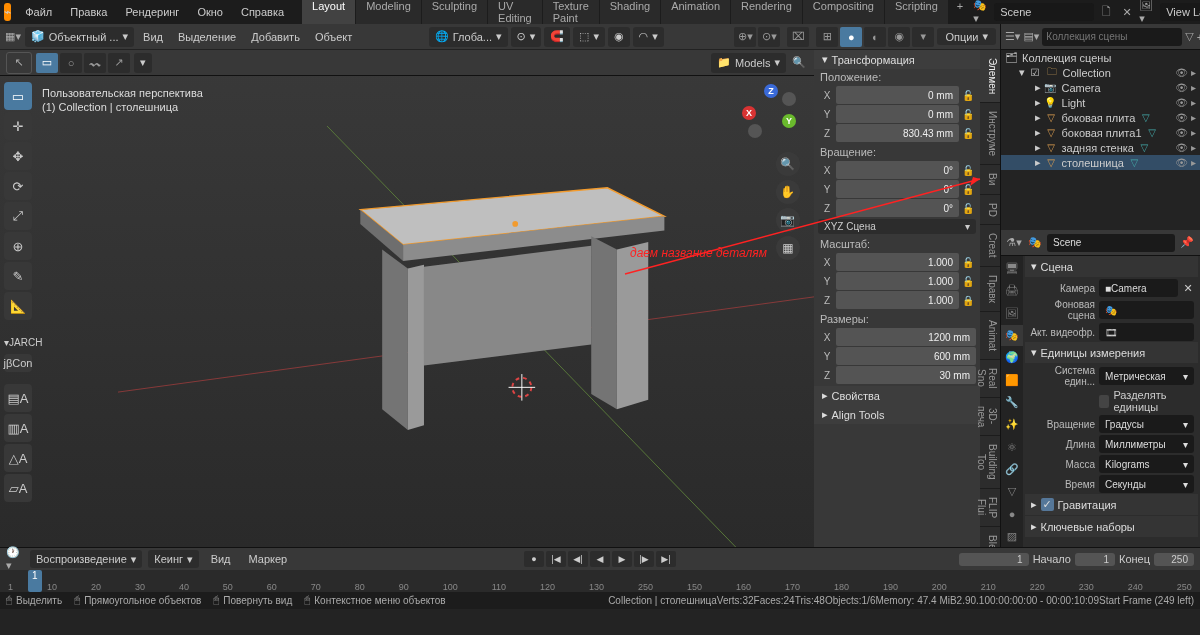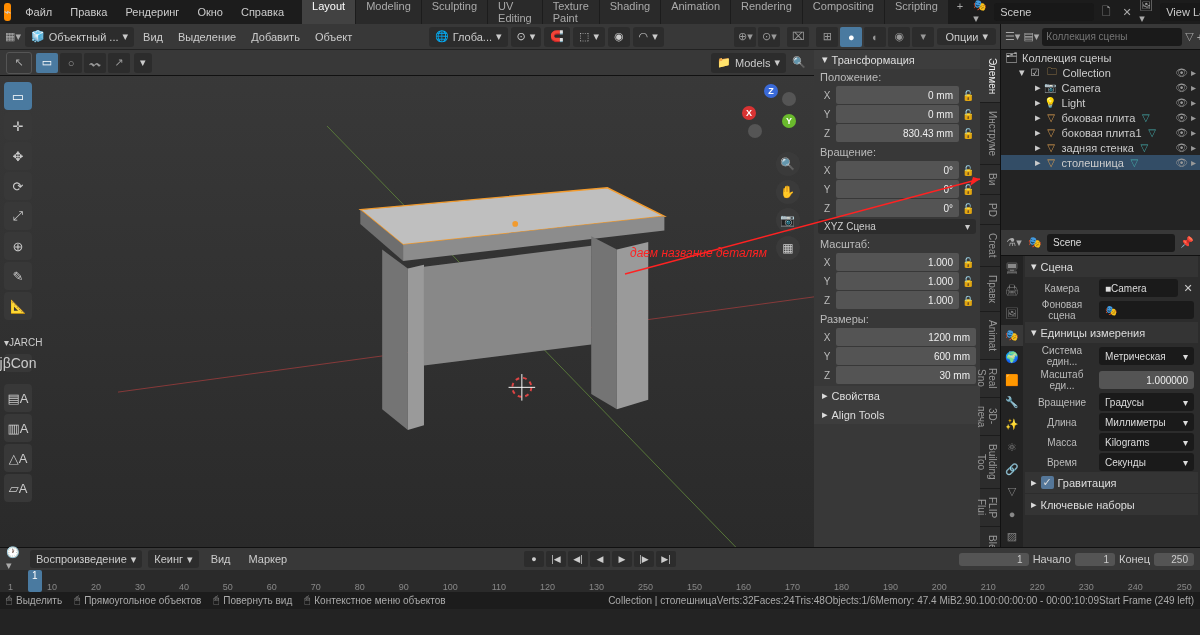--- a/index.html
+++ b/index.html
@@ -68,21 +68,21 @@
 .ol-icon { width:13px; height:13px; display:inline-flex; align-items:center; justify-content:center; font-size:10px;}
 .ol-eye { margin-left:auto; display:flex; gap:3px; color:#999; font-size:10px;}
 .props-hdr { height:26px; background:#383838; display:flex; align-items:center; padding:0 4px; gap:3px; border-bottom:1px solid #111;}
 .props-body { flex:1; overflow-y:auto; display:flex; background:#2c2c2c;}
 .props-tabs { width:22px; display:flex; flex-direction:column; gap:1px; padding-top:2px; background:#232323;}
 .pt-tab { height:22px; display:flex; align-items:center; justify-content:center; font-size:11px; color:#888;}
 .pt-tab.active { background:#383838; color:#fff;}
 .props-content { flex:1; padding:0 2px;}
 .pc-hdr { padding:4px 6px; font-size:11px; color:#ddd; display:flex; gap:4px; align-items:center; background:#343434; margin-bottom:1px;}
 .pc-row { display:flex; align-items:center; padding:1px 4px; gap:4px; font-size:11px;}
-.pc-label { flex:0 0 66px; text-align:center; color:#bbb; font-size:10px;}
+.pc-label { flex:0 0 66px; text-align:right; color:#bbb; font-size:10px;}
 .pc-field { flex:1; background:#1a1a1a; padding:2px 6px; border-radius:3px; color:#ddd; font-size:10px; display:flex; align-items:center; height:18px;}
 .pc-num { flex:1; background:#545454; padding:2px 6px; border-radius:3px; color:#eee; text-align:right; font-size:10px; height:18px; display:flex; align-items:center; justify-content:flex-end;}
 .pc-check { width:13px; height:13px; background:#444; border-radius:2px; display:flex; align-items:center; justify-content:center;}
 .pc-check.on { background:#557799;}
 
 
 .timeline { height:44px; background:#232323; border-top:1px solid #111;}
 .tl-hdr { height:22px; display:flex; align-items:center; padding:0 6px; gap:6px; background:#383838;}
 .tl-hdr .mode-btn{height:18px;}
 .tl-transport { position:absolute; left:50%; transform:translateX(-50%); display:flex; gap:2px;}
@@ -255,28 +255,32 @@
       <div class="tbtn active">▭</div>
       <div class="tbtn">✛</div>
       <div class="tbtn">✥</div>
       <div class="tbtn">⟳</div>
       <div class="tbtn">⤢</div>
       <div class="tbtn">⊕</div>
       <div class="tbtn">✎</div>
       <div class="tbtn">📐</div>
       <div style="height:8px"></div>
       <div class="tbtn" style="height:20px;background:none;font-size:10px;color:#ccc;width:auto">▾ <span>JARCH</span></div>
-      <div class="tbtn" style="height:18px;font-size:14px">jβCon</div>
+      <div class="tbtn" style="height:18px;font-size:11px">jβCon</div>
       <div style="height:8px"></div>
       <div class="tbtn">▤A</div>
       <div class="tbtn">▥A</div>
       <div class="tbtn">△A</div>
       <div class="tbtn">▱A</div>
     </div>
 
+    <div class="vp-info" style="top:62px">
+      <div>Пользовательская перспектива</div>
+      <div>(1) Collection | столешница</div>
+    </div>
 
     <div class="gizmo" style="top:60px">
       <div class="gizmo-ball" style="background:#d83333;left:0;top:22px">X</div>
       <div class="gizmo-ball" style="background:#6aba2d;left:40px;top:30px">Y</div>
       <div class="gizmo-ball" style="background:#3a6ad8;left:22px;top:0">Z</div>
       <div class="gizmo-ball" style="background:#555;left:40px;top:8px;font-size:7px"></div>
       <div class="gizmo-ball" style="background:#555;left:6px;top:40px;font-size:7px"></div>
     </div>
     <div class="vp-side-icons" style="top:128px">
       <div class="tbtn">🔍</div>
@@ -492,31 +496,36 @@
         <div class="pc-hdr">▾ <span>Сцена</span></div>
         <div class="pc-row">
             <div class="pc-label">Камера</div>
             <div class="pc-field">■ <span>Camera</span></div>
             <span style="width:12px;text-align:center">✕</span>
           </div>
         <div class="pc-row">
             <div class="pc-label">Фоновая сцена</div>
             <div class="pc-field">🎭</div>
           </div>
+        <div class="pc-row">
+            <div class="pc-label">Акт. видеофр.</div>
+            <div class="pc-field">🎞</div>
+          </div>
         <div class="pc-hdr">▾ <span>Единицы измерения</span></div>
         <div class="pc-row">
             <div class="pc-label">Система един...</div>
             <div class="pc-field">
               <span>Метрическая</span>
               <span style="margin-left:auto">▾</span>
             </div>
           </div>
         <div class="pc-row">
-            <div class="pc-label">Масштаб еди...</div>
-            <div class="pc-num">1.000000</div>
+            <div class="pc-label"></div>
+            <div class="pc-check"></div>
+            <span>Разделять единицы</span>
           </div>
         <div class="pc-row">
             <div class="pc-label">Вращение</div>
             <div class="pc-field">
               <span>Градусы</span>
               <span style="margin-left:auto">▾</span>
             </div>
           </div>
         <div class="pc-row">
             <div class="pc-label">Длина</div>

